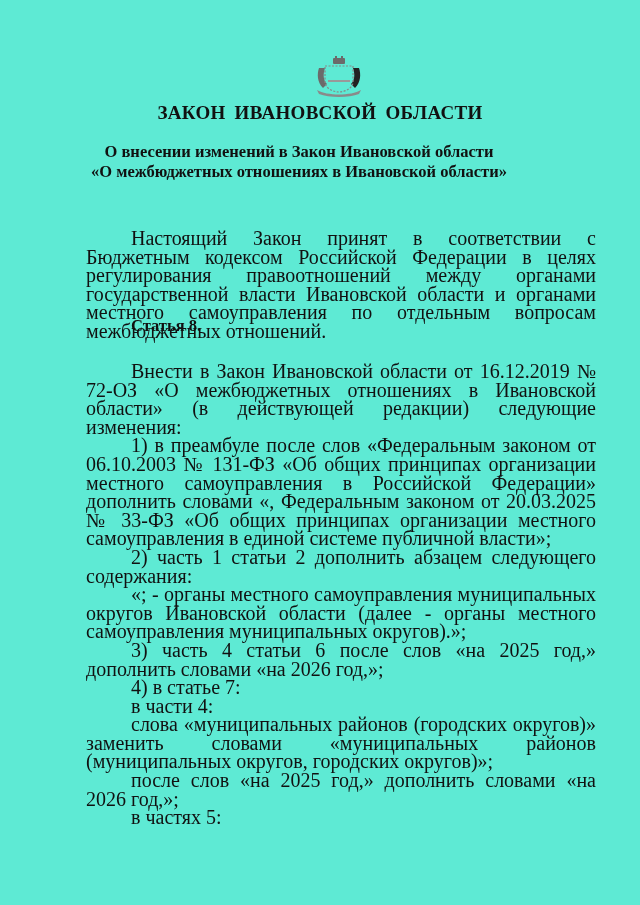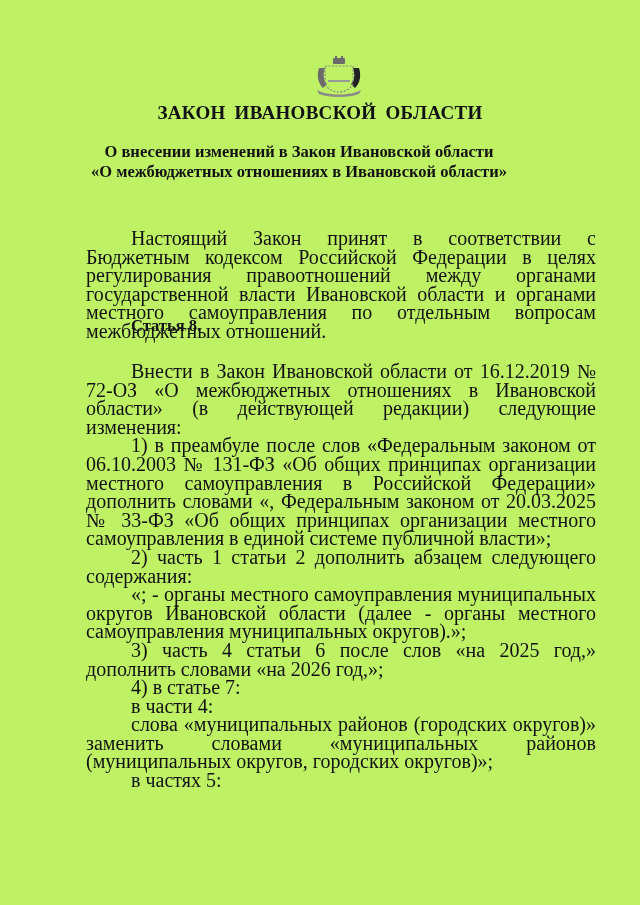--- a/index.html
+++ b/index.html
@@ -1,18 +1,18 @@
 <!DOCTYPE html>
 <html><head>
 <meta charset="utf-8">
 <style>
   html, body { margin: 0; padding: 0; background: #ffffff; }
   body { width: 640px; height: 905px; position: relative; overflow: hidden;
          font-family: "Liberation Serif", "DejaVu Serif", serif; color: #111; }
-  .page { position: absolute; left: 0; top: 0; width: 640px; height: 905px; background: #bef264; }
+  .page { position: absolute; left: 0; top: 0; width: 640px; height: 905px; background: #5eead4; }
   .emblem { position: absolute; left: 313px; top: 56px; width: 52px; height: 42px; }
   .title { position: absolute; top: 102px; left: 0; width: 640px; text-align: center;
            font-weight: bold; font-size: 19px; letter-spacing: 0.3px; word-spacing: 4px; }
   .subtitle { position: absolute; top: 142px; left: 0; width: 598px; text-align: center;
               font-weight: bold; font-size: 16.5px; line-height: 20px; }
   .adopted { position: absolute; top: 193px; left: 0; width: 640px; text-align: center;
              font-size: 16.5px; }
   .body { position: absolute; left: 86px; width: 510px; font-size: 20px; line-height: 18.6px; }
   .body p { margin: 0; text-align: justify; text-indent: 45px; }
   .preamble { top: 229px; }
@@ -53,16 +53,17 @@
 
   <div class="body article-body">
     <p>Внести в Закон Ивановской области от 16.12.2019 № 72-ОЗ «О межбюджетных отношениях в Ивановской области» (в действующей редакции) следующие изменения:</p>
     <p>1) в преамбуле после слов «Федеральным законом от 06.10.2003 № 131-ФЗ «Об общих принципах организации местного самоуправления в Российской Федерации» дополнить словами «, Федеральным законом от 20.03.2025 № 33-ФЗ «Об общих принципах организации местного самоуправления в единой системе публичной власти»;</p>
     <p>2) часть 1 статьи 2 дополнить абзацем следующего содержания:</p>
     <p>«; - органы местного самоуправления муниципальных округов Ивановской области (далее - органы местного самоуправления муниципальных округов).»;</p>
     <p>3) часть 4 статьи 6 после слов «на 2025 год,» дополнить словами «на 2026 год,»;</p>
     <p>4) в статье 7:</p>
     <p>в части 4:</p>
     <p>слова «муниципальных районов (городских округов)» заменить словами «муниципальных районов (муниципальных округов, городских округов)»;</p>
+    <p>после слов «на 2025 год,» дополнить словами «на 2026 год,»;</p>
     <p>в частях 5:</p>
   </div>
 
 </div>
 
 </body></html>

